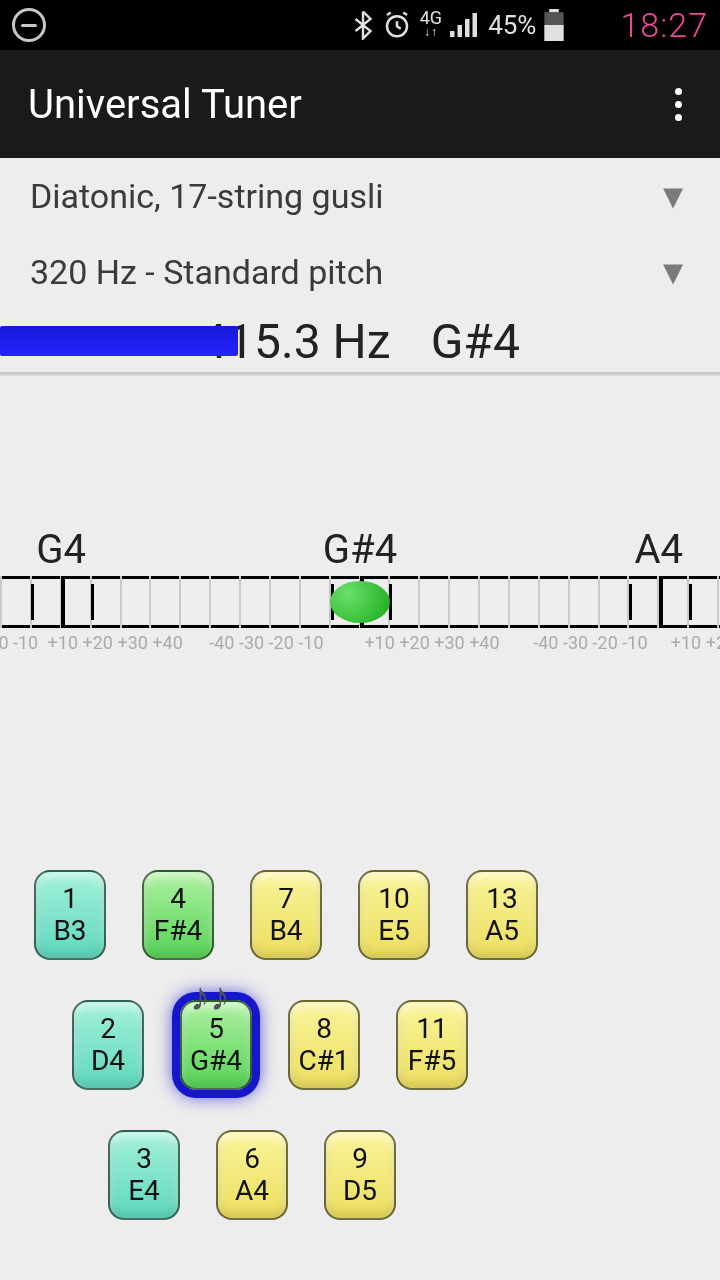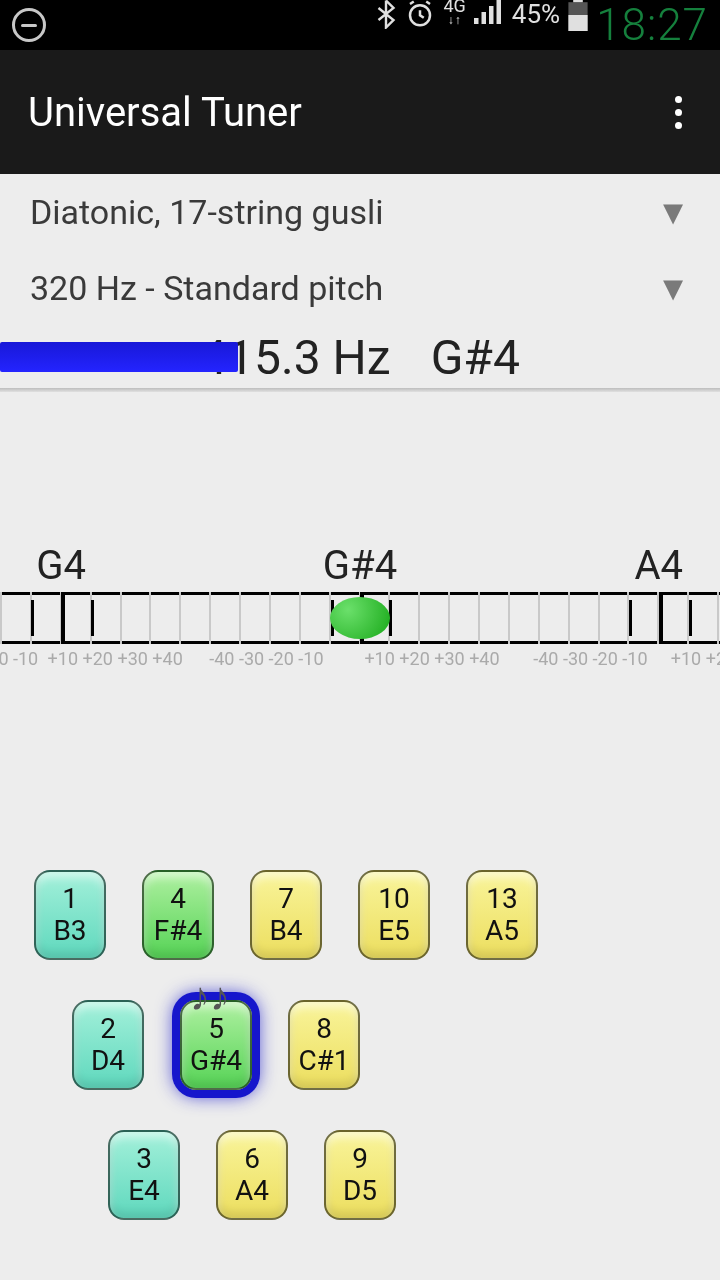--- a/index.html
+++ b/index.html
@@ -9,34 +9,34 @@
   .status-bar {
     height: 50px;
     background: #000;
     color: #e0e0e0;
     display: flex;
     align-items: center;
     padding: 0 12px;
     font-size: 28px;
   }
   .status-left { flex: 0 0 auto; display:flex; align-items:center; }
-  .status-right { margin-left: auto; display: flex; align-items: flex-start; gap: 8px; font-size: 26px; }
-  .status-right .time { font-size: 44px; font-weight: 300; letter-spacing: 1px; color:#15803d; }
+  .status-right { margin-left: auto; display: flex; align-items: center; gap: 8px; font-size: 26px; }
+  .status-right .time { font-size: 34px; font-weight: 300; letter-spacing: 1px; color:#ec4899;margin-left:48px; }
   .dnd-circle{
     width:34px;height:34px;border:3px solid #c8c8c8;border-radius:50%;
     display:flex;align-items:center;justify-content:center;
   }
   .dnd-circle::after{content:"";width:16px;height:3px;background:#c8c8c8;border-radius:2px;}
   .signal svg, .batt svg, .bt-icon svg, .alarm-icon svg { display:block; }
   .fourg { font-size:18px; line-height:14px; text-align:center; color:#e0e0e0; }
   .fourg .sub { font-size:12px; letter-spacing:1px; }
 
   
   .app-bar {
-    height: 124px;
+    height: 108px;
     background: #1a1a1a;
     color: #fff;
     display: flex;
     align-items: center;
     padding: 0 28px 0 28px;
   }
   .app-title { font-size: 40px; font-weight: 400; }
   .menu-dots { margin-left:auto; display:flex;flex-direction:column;gap:6px;padding:10px; }
   .menu-dots span { width:7px; height:7px; background:#fff; border-radius:50%; }
 
@@ -257,20 +257,24 @@
       </div>
       <div class="pad green active" style="position: relative;">
         <div>5</div>
         <div>G#4</div>
         <div class="note-icon">♪♪</div>
       </div>
       <div class="pad yellow">
         <div>8</div>
         <div>C#1</div>
       </div>
+      <div class="pad yellow">
+        <div>11</div>
+        <div>F#5</div>
+      </div>
     </div>
   <div class="string-row row3" id="row3">
       <div class="pad teal">
         <div>3</div>
         <div>E4</div>
       </div>
       <div class="pad yellow">
         <div>6</div>
         <div>A4</div>
       </div>

